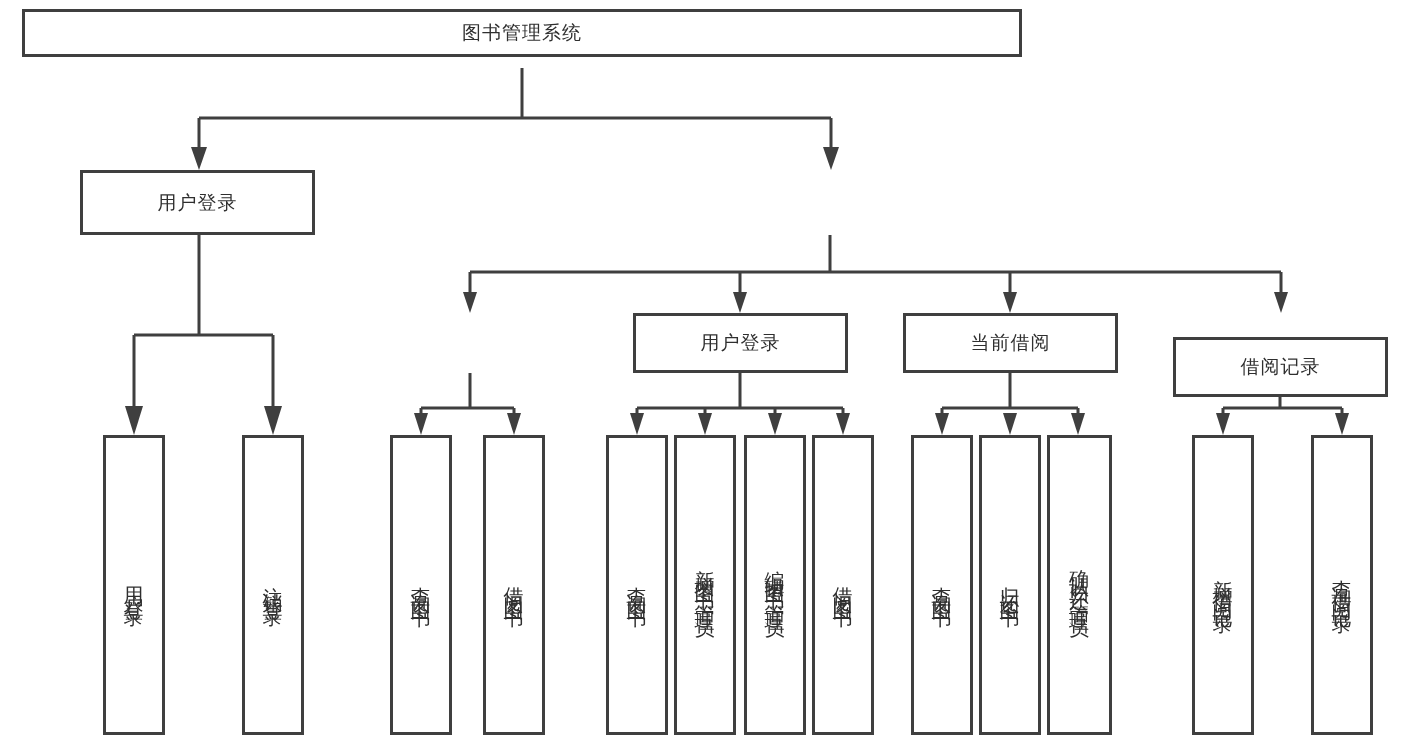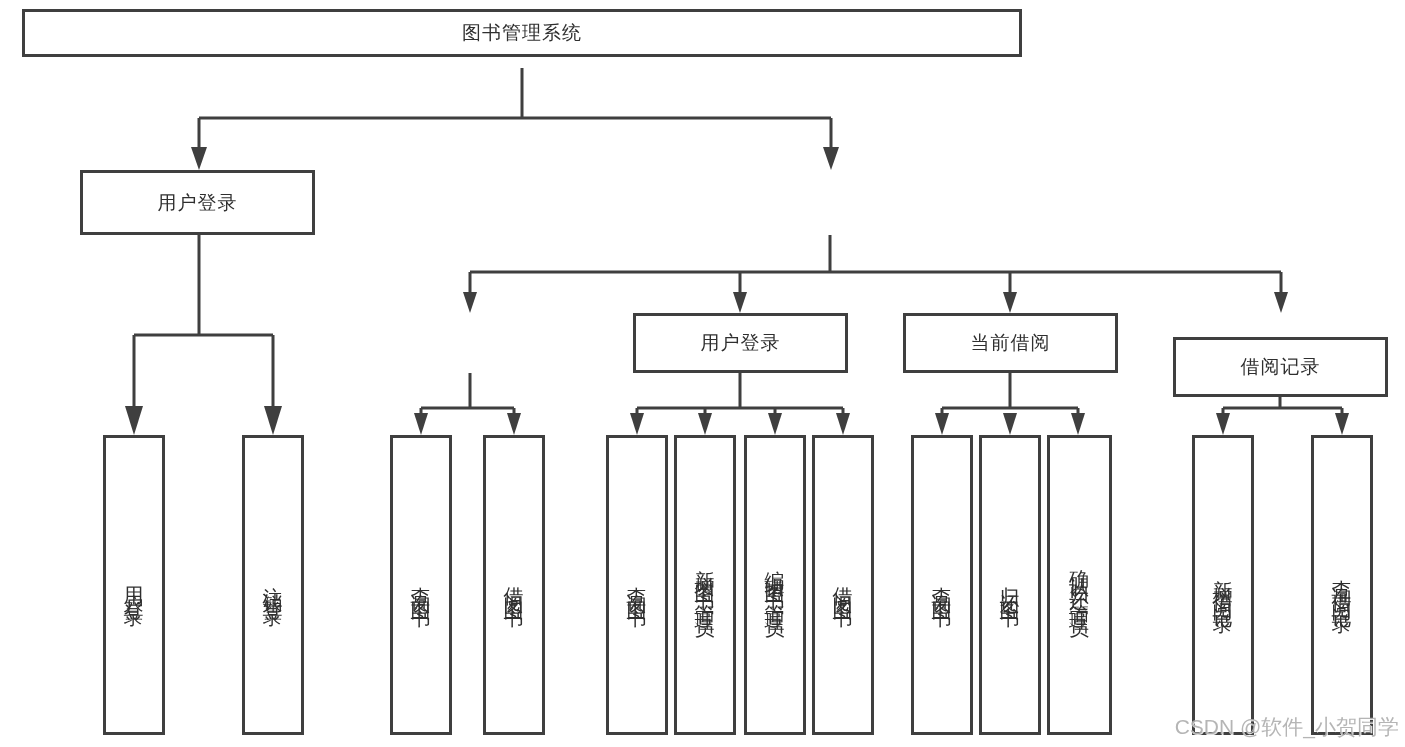--- a/index.html
+++ b/index.html
@@ -142,15 +142,14 @@
     <span>确认归还（管理员）</span>
   </div>
 
   <div class="node vnode" style="left:1192px; top:435px; width:62px; height:300px;">
     <span>新增借阅记录</span>
   </div>
   <div class="node vnode" style="left:1311px; top:435px; width:62px; height:300px;">
     <span>查询借阅记录</span>
   </div>
 
-  <div class="watermark">CSDN @软件_小贺同学</div>
 
 </div>
 
 </body></html>

